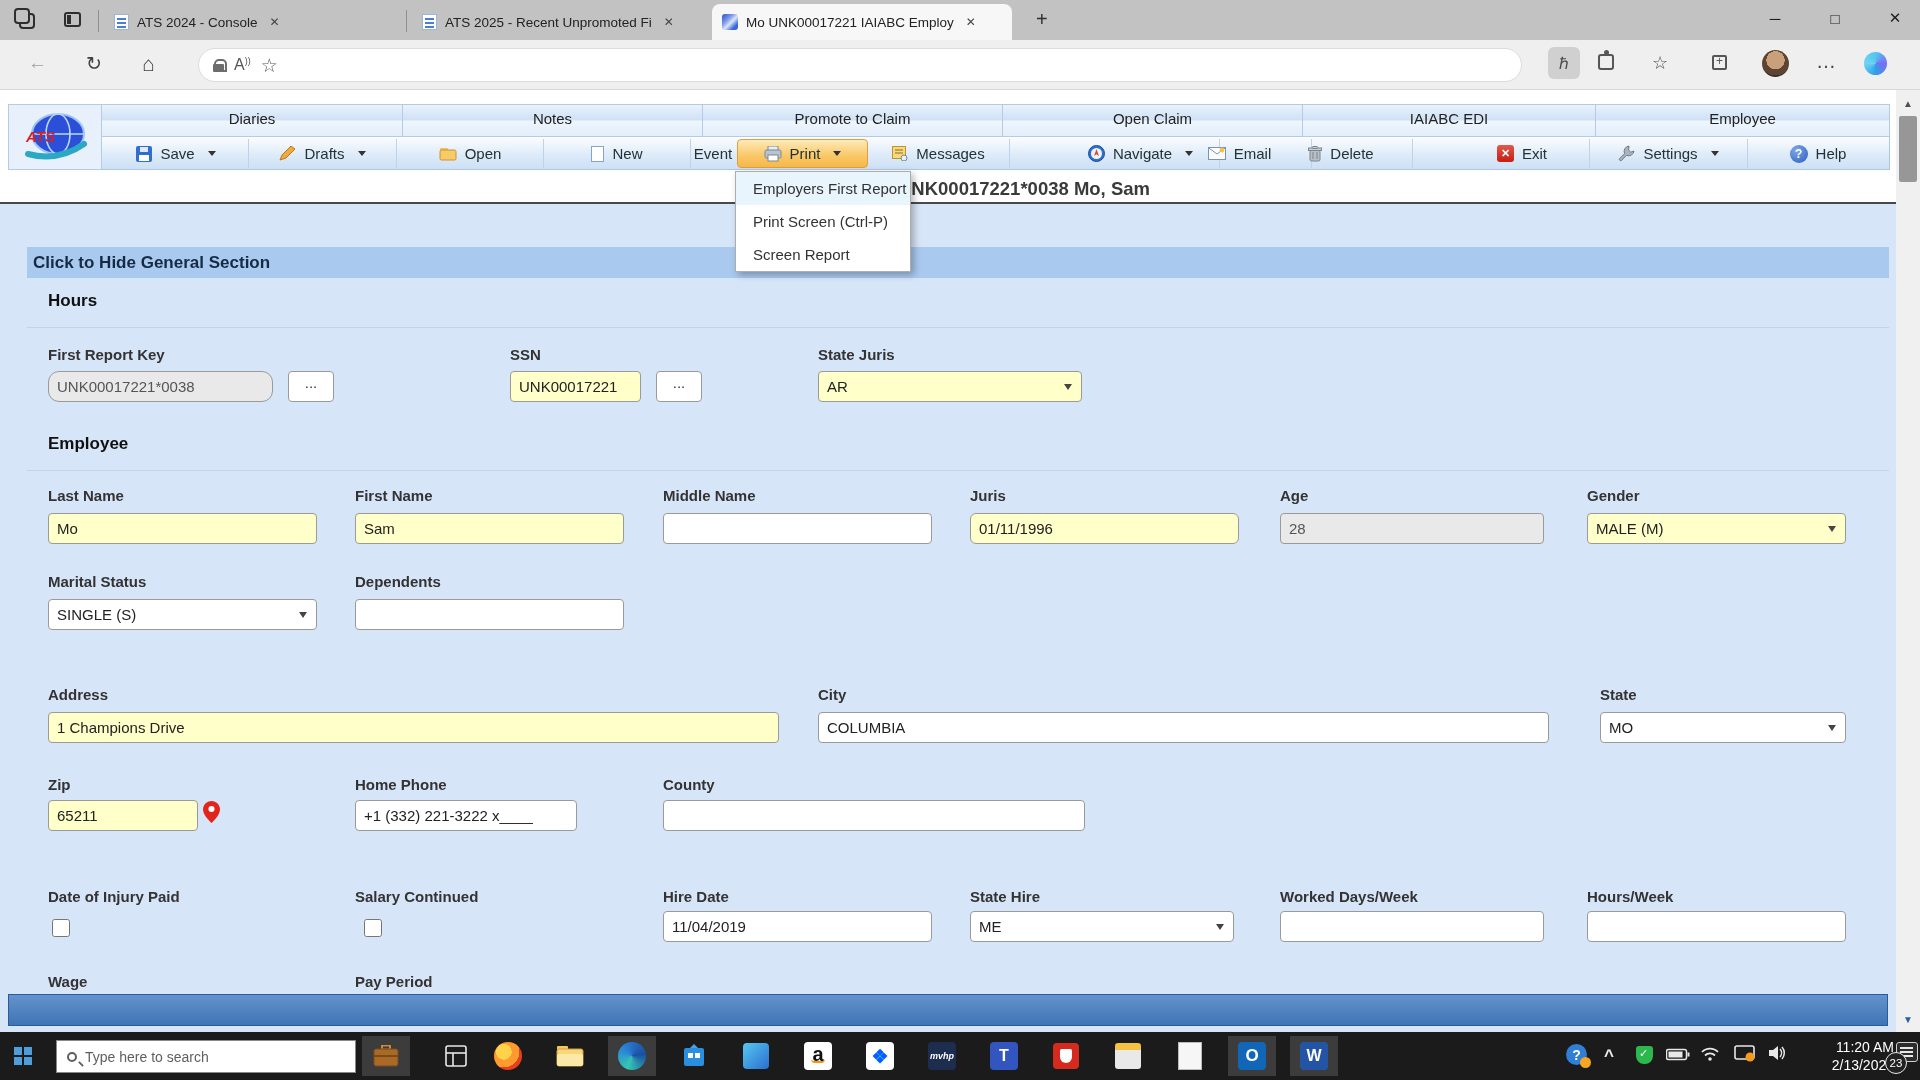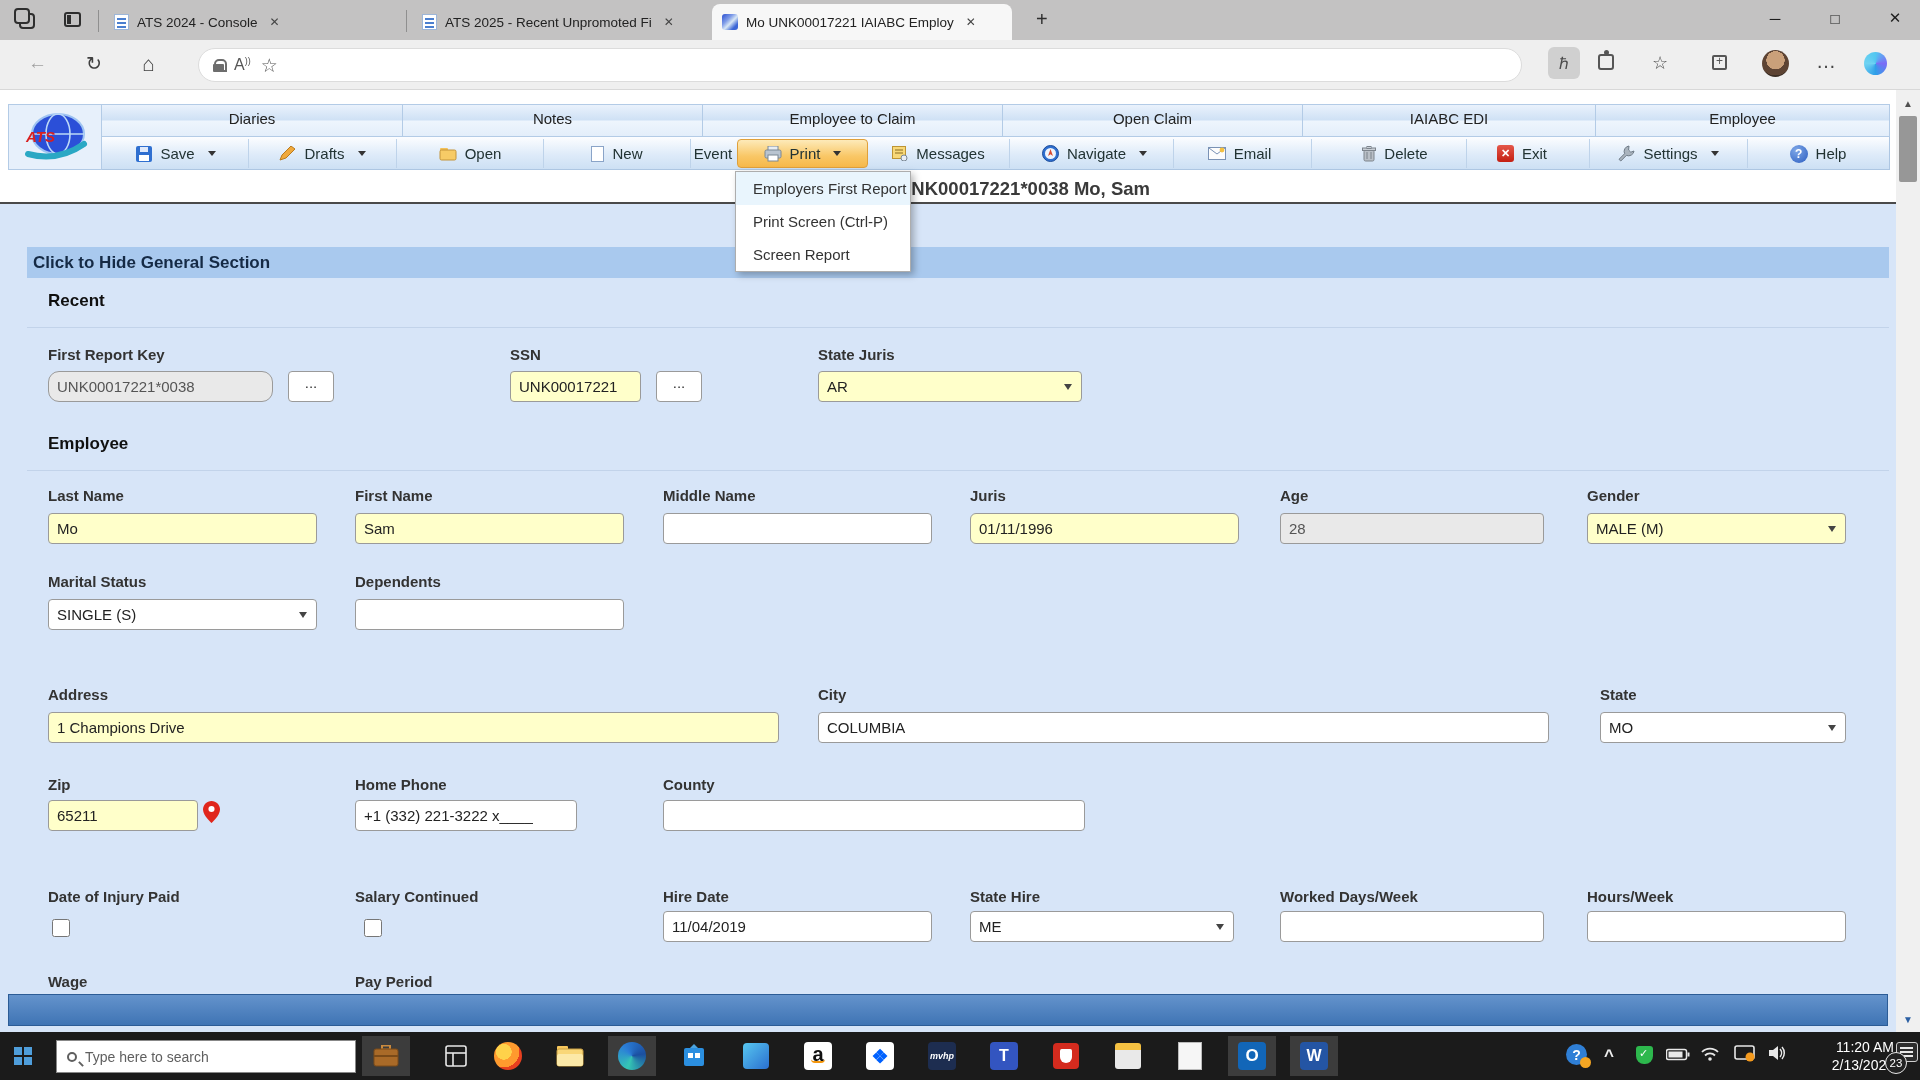--- a/index.html
+++ b/index.html
@@ -204,21 +204,21 @@
     <ellipse cx="40" cy="24" rx="26" ry="20" fill="#2b4fd8"></ellipse>
     <ellipse cx="40" cy="24" rx="26" ry="20" fill="none" stroke="#9fc4f2" stroke-width="2"></ellipse>
     <ellipse cx="40" cy="24" rx="12" ry="20" fill="none" stroke="#bcd8f7" stroke-width="1.6"></ellipse>
     <line x1="14" y1="24" x2="66" y2="24" stroke="#bcd8f7" stroke-width="1.6"></line>
     <path d="M10 44 Q 40 52 66 34" stroke="#2aa8c4" stroke-width="6" fill="none" stroke-linecap="round"></path>
     <text x="8" y="32" font-size="15" font-weight="bold" font-style="italic" fill="#d81f1f" font-family="Liberation Sans, sans-serif">ATS</text>
   </svg>
 </div>
 <div class="abs menu-cell" style="left:102px;width:301px;">Diaries</div>
 <div class="abs menu-cell" style="left:403px;width:300px;">Notes</div>
-<div class="abs menu-cell" style="left:703px;width:300px;">Employee to Claim</div>
+<div class="abs menu-cell" style="left:703px;width:300px;">Promote to Claim</div>
 <div class="abs menu-cell" style="left:1003px;width:300px;">Open Claim</div>
 <div class="abs menu-cell" style="left:1303px;width:293px;">IAIABC EDI</div>
 <div class="abs menu-cell" style="left:1596px;width:293px;border-right:none;">Employee</div>
 
 <div class="abs toolbar"></div>
 
 <div class="abs tbtn" style="left:104px;width:145px;">
   <svg width="16" height="16">
       <rect width="16" height="16" rx="2" fill="#2f6fd0"></rect>
       <rect x="4" y="1" width="8" height="5" fill="#dfe9fb"></rect>
@@ -261,38 +261,38 @@
 </div>
 <div class="abs tbtn" style="left:868px;width:142px;">
   <svg width="16" height="15">
       <rect x="0.5" y="0.5" width="13" height="12" fill="#f8d878" stroke="#bd9434"></rect>
       <line x1="3" y1="4" x2="11" y2="4" stroke="#8a6d22"></line>
       <line x1="3" y1="7" x2="11" y2="7" stroke="#8a6d22"></line>
       <circle cx="12" cy="12" r="3" fill="#e8eef6" stroke="#7a8794"></circle>
     </svg>
   <span>Messages</span>
 </div>
-<div class="abs tbtn" style="left:1016px;width:158px;">
+<div class="abs tbtn" style="left:1062px;width:158px;">
   <svg width="17" height="17">
       <circle cx="8.5" cy="8.5" r="8" fill="#2f6fd0" stroke="#1c4c9a"></circle>
       <circle cx="8.5" cy="8.5" r="5.5" fill="#eef4fc"></circle>
       <polygon points="8.5,4 11,11 8.5,9.3 6,11" fill="#d84a2f"></polygon>
     </svg>
   <span>Navigate</span>
     <span class="caret-dn"></span>
 </div>
 <div class="abs tbtn" style="left:1168px;width:144px;">
   <svg width="18" height="13">
       <rect x="0.5" y="0.5" width="17" height="12" fill="#fdfdfd" stroke="#7a92b5"></rect>
       <polyline points="1,1 9,7 17,1" fill="none" stroke="#7a92b5"></polyline>
       <circle cx="14" cy="3" r="2.4" fill="#f5c142"></circle>
     </svg>
   <span>Email</span>
 </div>
-<div class="abs tbtn" style="left:1324px;width:143px;">
+<div class="abs tbtn" style="left:1270px;width:143px;">
   <svg width="14" height="16">
       <rect x="2" y="4" width="10" height="11" rx="1.5" fill="#b9bfc6" stroke="#7d848c"></rect>
       <rect x="0.5" y="2" width="13" height="2.5" fill="#c9cfd6" stroke="#7d848c"></rect>
       <rect x="5" y="0.5" width="4" height="2" fill="#c9cfd6" stroke="#7d848c"></rect>
       <line x1="5" y1="6" x2="5" y2="13" stroke="#7d848c"></line>
       <line x1="9" y1="6" x2="9" y2="13" stroke="#7d848c"></line>
     </svg>
   <span>Delete</span>
 </div>
 <div class="abs tbtn" style="left:1455px;width:135px;">
@@ -311,21 +311,21 @@
   <span>Help</span>
 </div>
 
 <div class="abs title-strip"></div>
 <div class="abs page-title">UNK00017221*0038 Mo, Sam</div>
 
 <div class="abs content-bg"></div>
 
 <div class="abs section-band">Click to Hide General Section</div>
 
-<div class="abs sec-head" style="left:48px;top:291px;">Recent</div>
+<div class="abs sec-head" style="left:48px;top:291px;">Hours</div>
 <div class="abs hr" style="top:327px;"></div>
 
 <div class="abs flabel" style="left:48px;top:346px;">First Report Key</div>
 <input class="tinput gray" style="left: 48px; top: 371px; width: 225px; border-radius: 11px;" readonly="" value="UNK00017221*0038">
 <div class="dotsbtn" style="left:288px;top:371px;">...</div>
 
 <div class="abs flabel" style="left:510px;top:346px;">SSN</div>
 <input class="tinput yellow" style="left: 510px; top: 371px; width: 131px;" value="UNK00017221">
 <div class="dotsbtn" style="left:656px;top:371px;">...</div>
 

